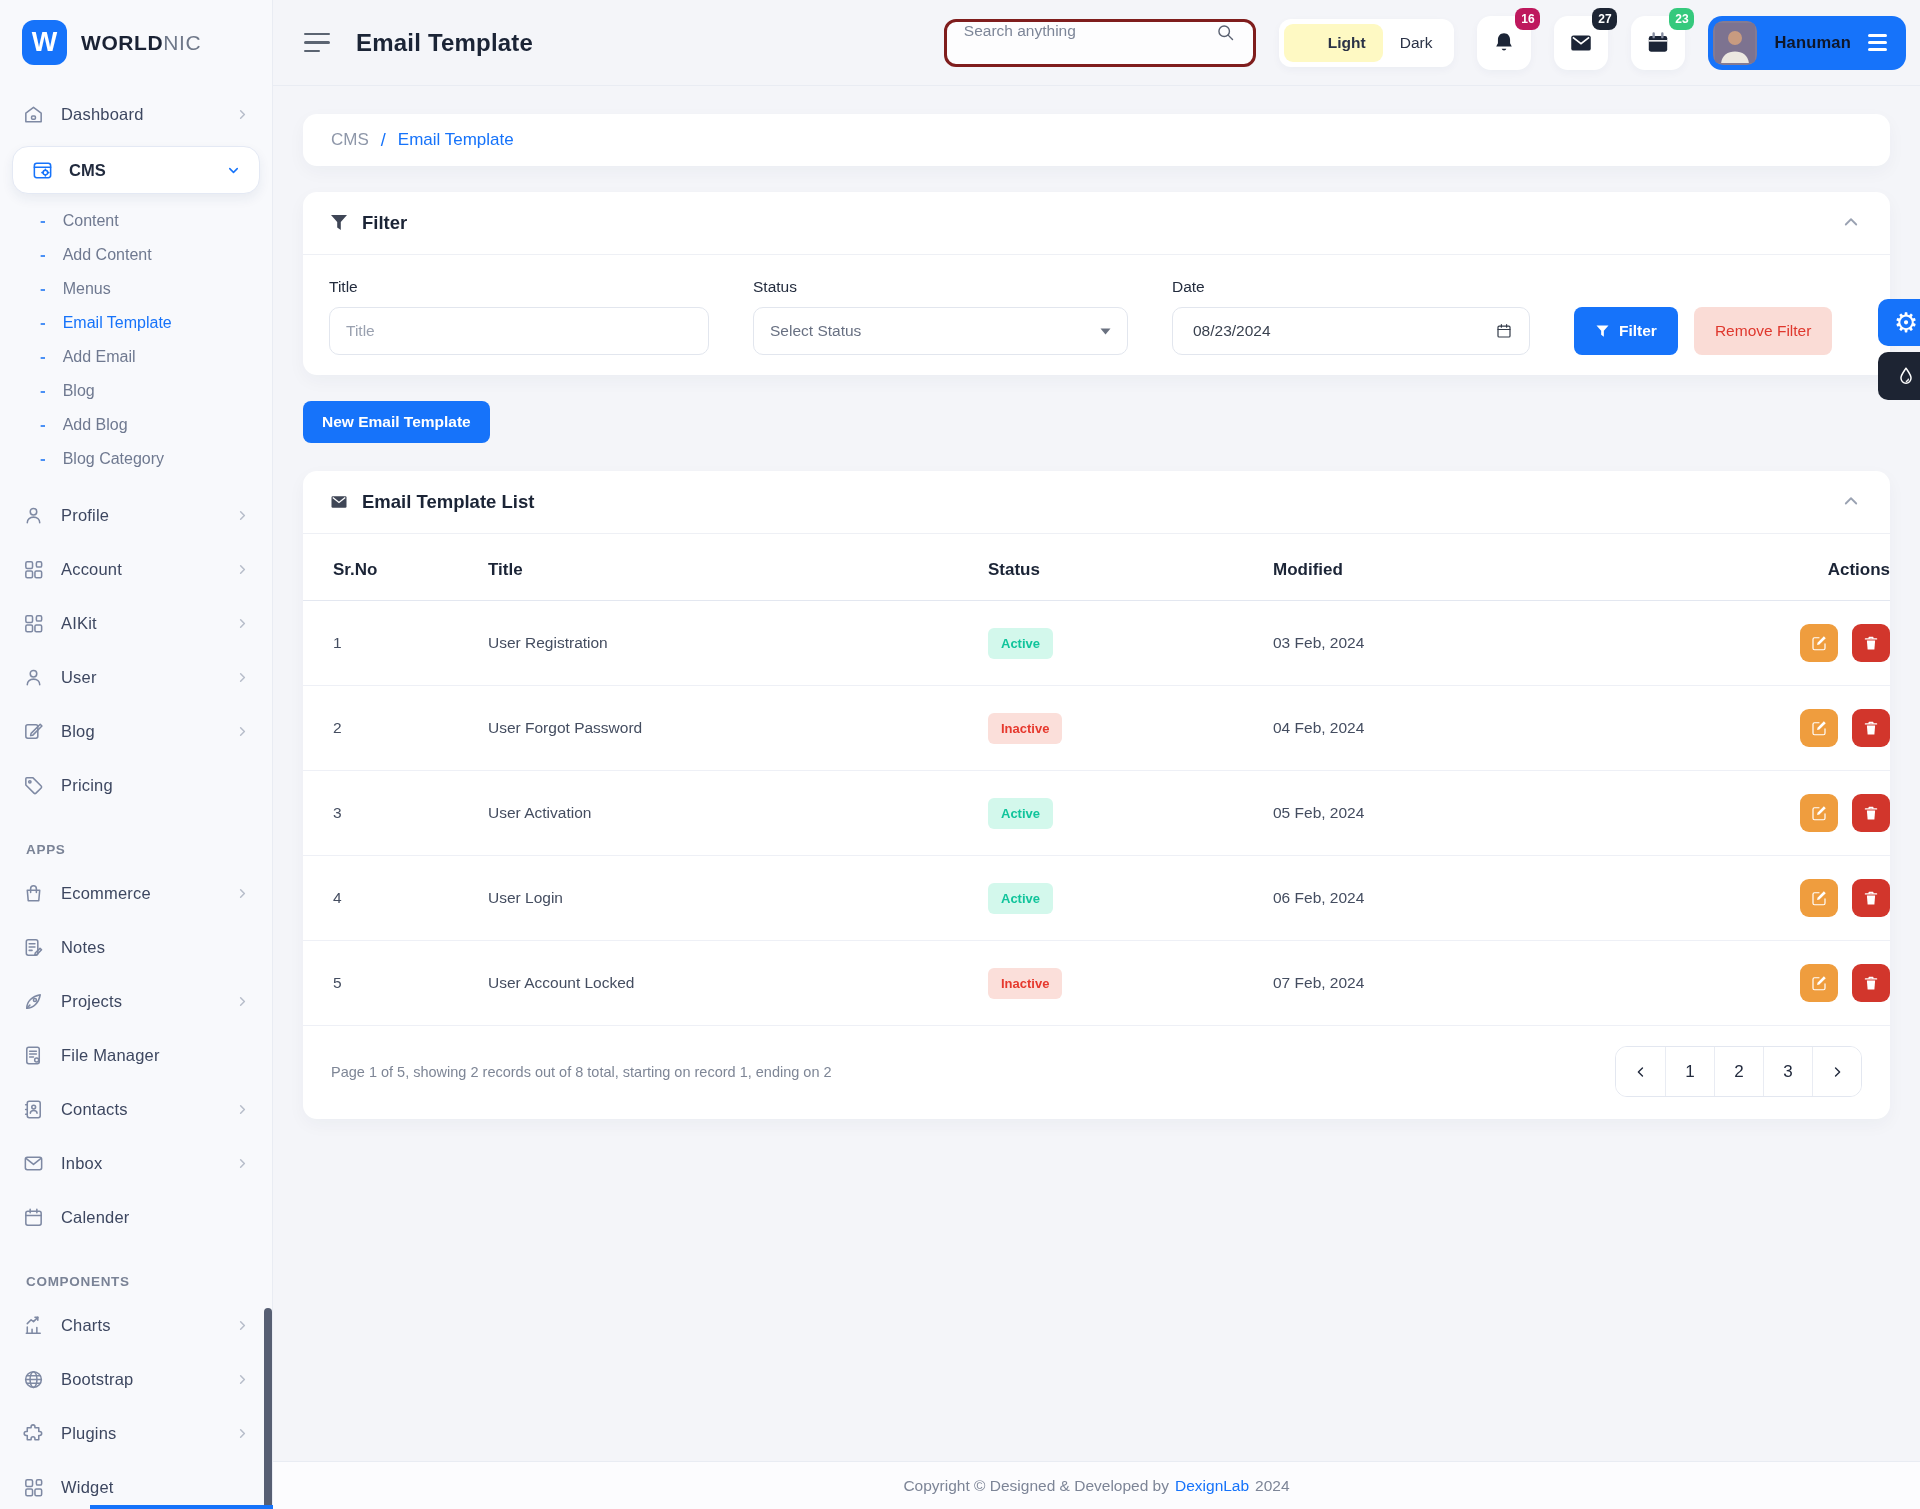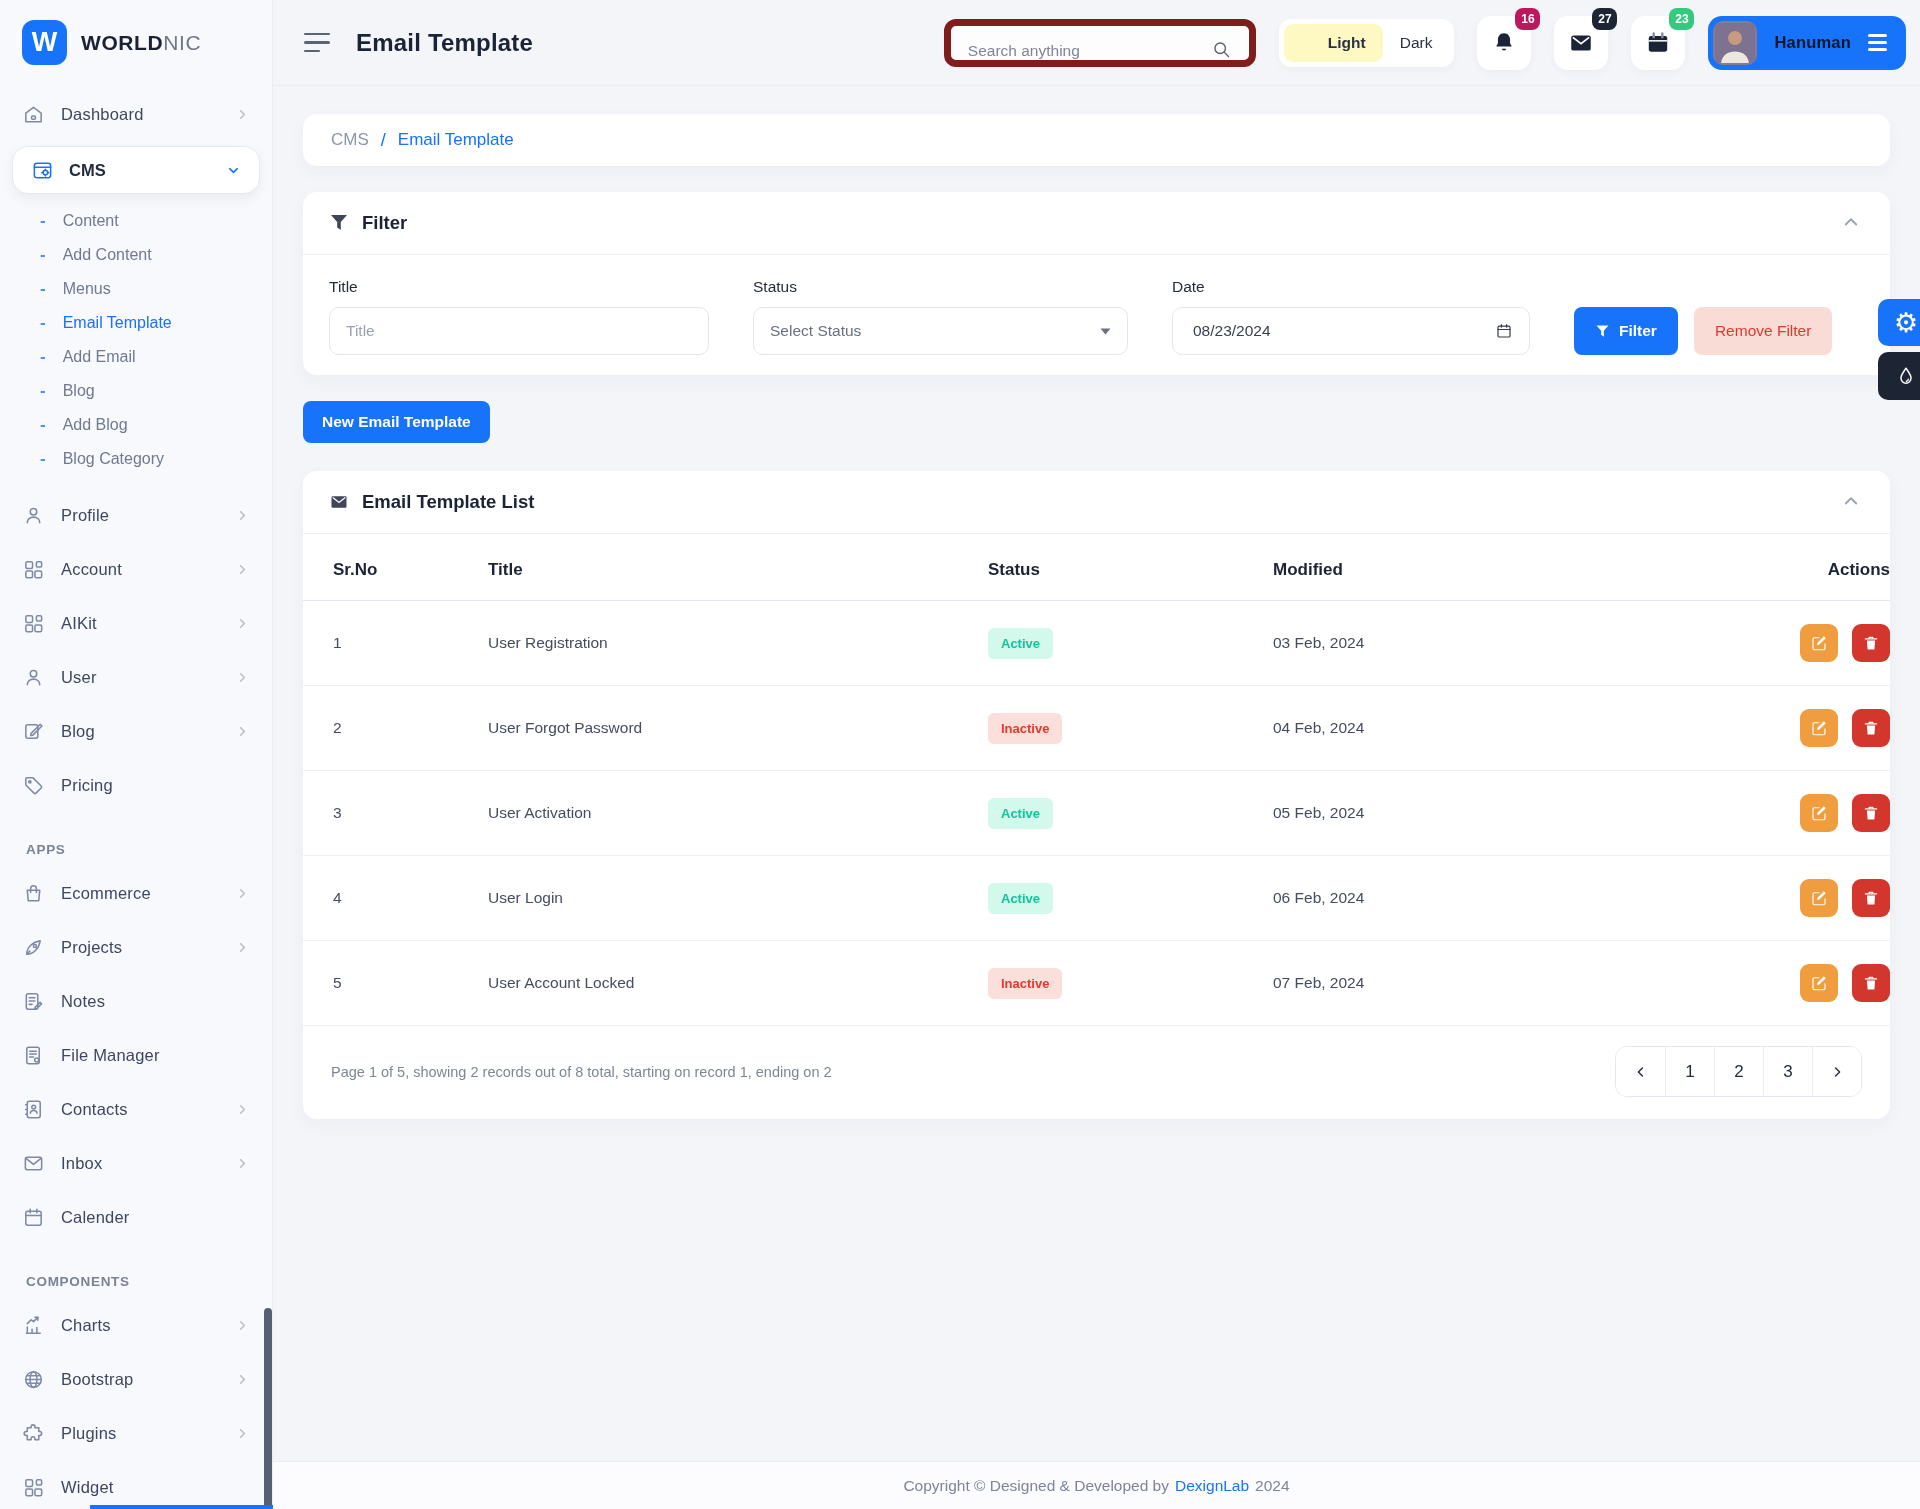--- a/index.html
+++ b/index.html
@@ -28,21 +28,21 @@
   .sb-thumb { position:absolute; right:0; top:1308px; width:8px; height:201px; background:#575f73; border-radius:4px; }
   .blue-sliver { position:absolute; left:90px; bottom:0; width:190px; height:4px; background:#1673fa; }
 
   
   .topbar { margin-left:273px; height:86px; display:flex; align-items:center; padding:0 14px 0 31px; border-bottom:1px solid #e9ecf3; gap:26px; }
   .hamburger { display:flex; flex-direction:column; gap:6px; cursor:pointer; padding:4px 0; }
   .hamburger span { display:block; height:2.6px; border-radius:2px; background:#5b6472; }
   .hamburger span:nth-child(1){width:26px;} .hamburger span:nth-child(2){width:26px;} .hamburger span:nth-child(3){width:16px;}
   .page-title { font-size:24px; font-weight:700; color:#1b2436; letter-spacing:.2px; }
   .topbar-right { margin-left:auto; display:flex; align-items:center; gap:23px; }
-  .search-box { width:312px; height:48px; background:#fdfdfe; border:7px solid #7f1d1d; border-radius:12px; display:flex; align-items:flex-end; padding:0 17px; }
+  .search-box { width:312px; height:48px; background:#fdfdfe; border:3px solid #7f1d1d; border-radius:12px; display:flex; align-items:flex-start; padding:0 17px; }
   .search-box input { border:0; outline:0; background:transparent; flex:1; font-size:15.5px; color:#3c4454; font-family:inherit; }
   .search-box input::placeholder { color:#7d8698; }
   .search-box svg { width:21px; height:21px; color:#596070; }
   .theme-toggle { height:48px; background:#fff; border-radius:12px; padding:5px; display:flex; box-shadow:0 3px 8px rgba(30,50,100,.04); }
   .seg { padding:0 17px; display:flex; align-items:center; font-size:15.5px; color:#2a3246; border-radius:9px; cursor:pointer; }
   .seg.on { background:#fef9c3; font-weight:600;padding-left:44px; }
   .icon-btn { width:54px; height:54px; background:#fff; border-radius:14px; position:relative; display:grid; place-items:center; box-shadow:0 3px 8px rgba(30,50,100,.04); cursor:pointer; }
   .icon-btn svg { width:26px; height:26px; }
   .count-badge { position:absolute; top:-8px; right:-9px; min-width:25px; height:22px; border-radius:8px; font-size:12px; font-weight:700; color:#fff; display:grid; place-items:center; padding:0 5px; }
   .count-badge.blue { background:#be185d; } .count-badge.dark { background:#1d2534; } .count-badge.green { background:#35c97d; }
@@ -248,36 +248,36 @@
             <path class="s" d="M5.5 8.5 h13 l-1 11 h-11 Z"></path>
             <path class="s" d="M9 11 V7 a3 3 0 0 1 6 0 v4"></path>
           </svg>
         <span>Ecommerce</span>
         <svg class="chev" viewBox="0 0 24 24">
             <path class="s2" d="M9 6l6 6-6 6"></path>
           </svg>
       </div>
       <div class="item">
         <svg viewBox="0 0 24 24">
+            <rect class="s" x="4.5" y="4" width="12" height="16" rx="2"></rect>
+            <path class="s" d="M7.5 8 h6 M7.5 11.5 h6 M7.5 15 h3"></path>
+            <path class="s" d="M13.8 17.8 l5-5 1.6 1.6-5 5-2.1.5Z"></path>
+          </svg>
+        <span>Notes</span>
+      </div>
+      <div class="item">
+        <svg viewBox="0 0 24 24">
             <path class="s" d="M5 19 c0-7 5.5-12.5 14-14 C17.5 13.5 12 19 5 19 Z"></path>
             <circle class="s" cx="13.5" cy="10.5" r="1.6"></circle>
             <path class="s" d="M5 19 l3.2-3.2"></path>
           </svg>
         <span>Projects</span>
         <svg class="chev" viewBox="0 0 24 24">
             <path class="s2" d="M9 6l6 6-6 6"></path>
           </svg>
-      </div>
-      <div class="item">
-        <svg viewBox="0 0 24 24">
-            <rect class="s" x="4.5" y="4" width="12" height="16" rx="2"></rect>
-            <path class="s" d="M7.5 8 h6 M7.5 11.5 h6 M7.5 15 h3"></path>
-            <path class="s" d="M13.8 17.8 l5-5 1.6 1.6-5 5-2.1.5Z"></path>
-          </svg>
-        <span>Notes</span>
       </div>
       <div class="item">
         <svg viewBox="0 0 24 24">
             <rect class="s" x="5" y="3.5" width="13" height="17" rx="2"></rect>
             <path class="s" d="M8 7.5 h7 M8 10.5 h7 M8 13.5 h4"></path>
             <circle class="s" cx="15.3" cy="16.6" r="2.1"></circle>
           </svg>
         <span>File Manager</span>
       </div>
       <div class="item">

